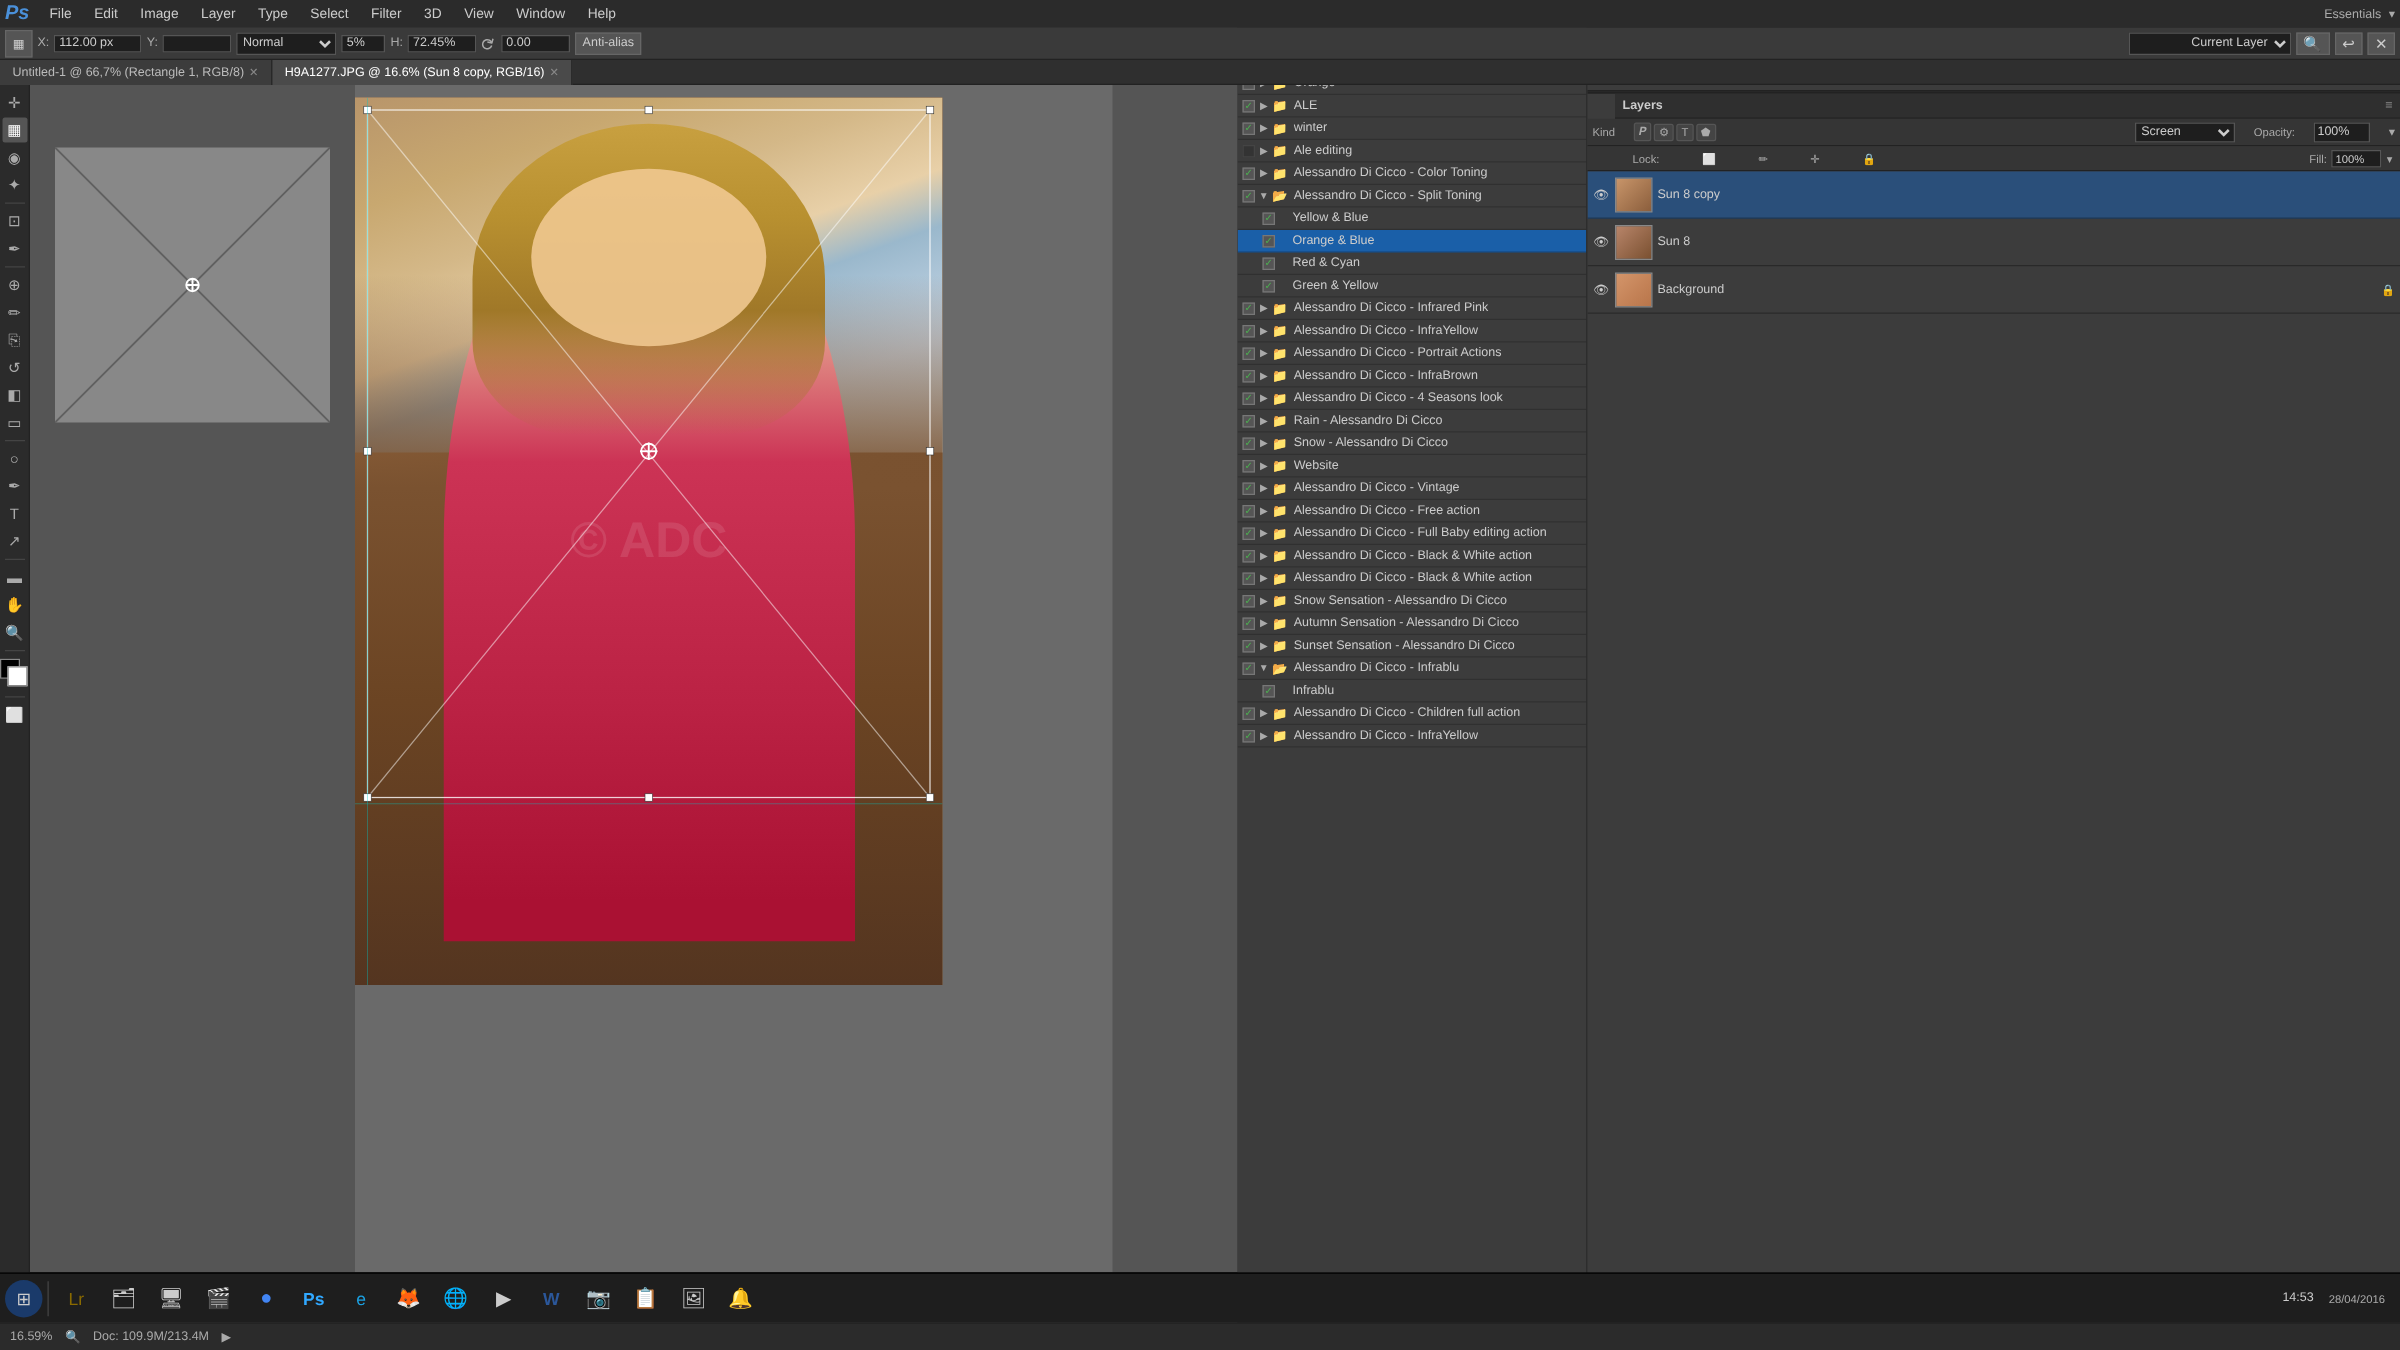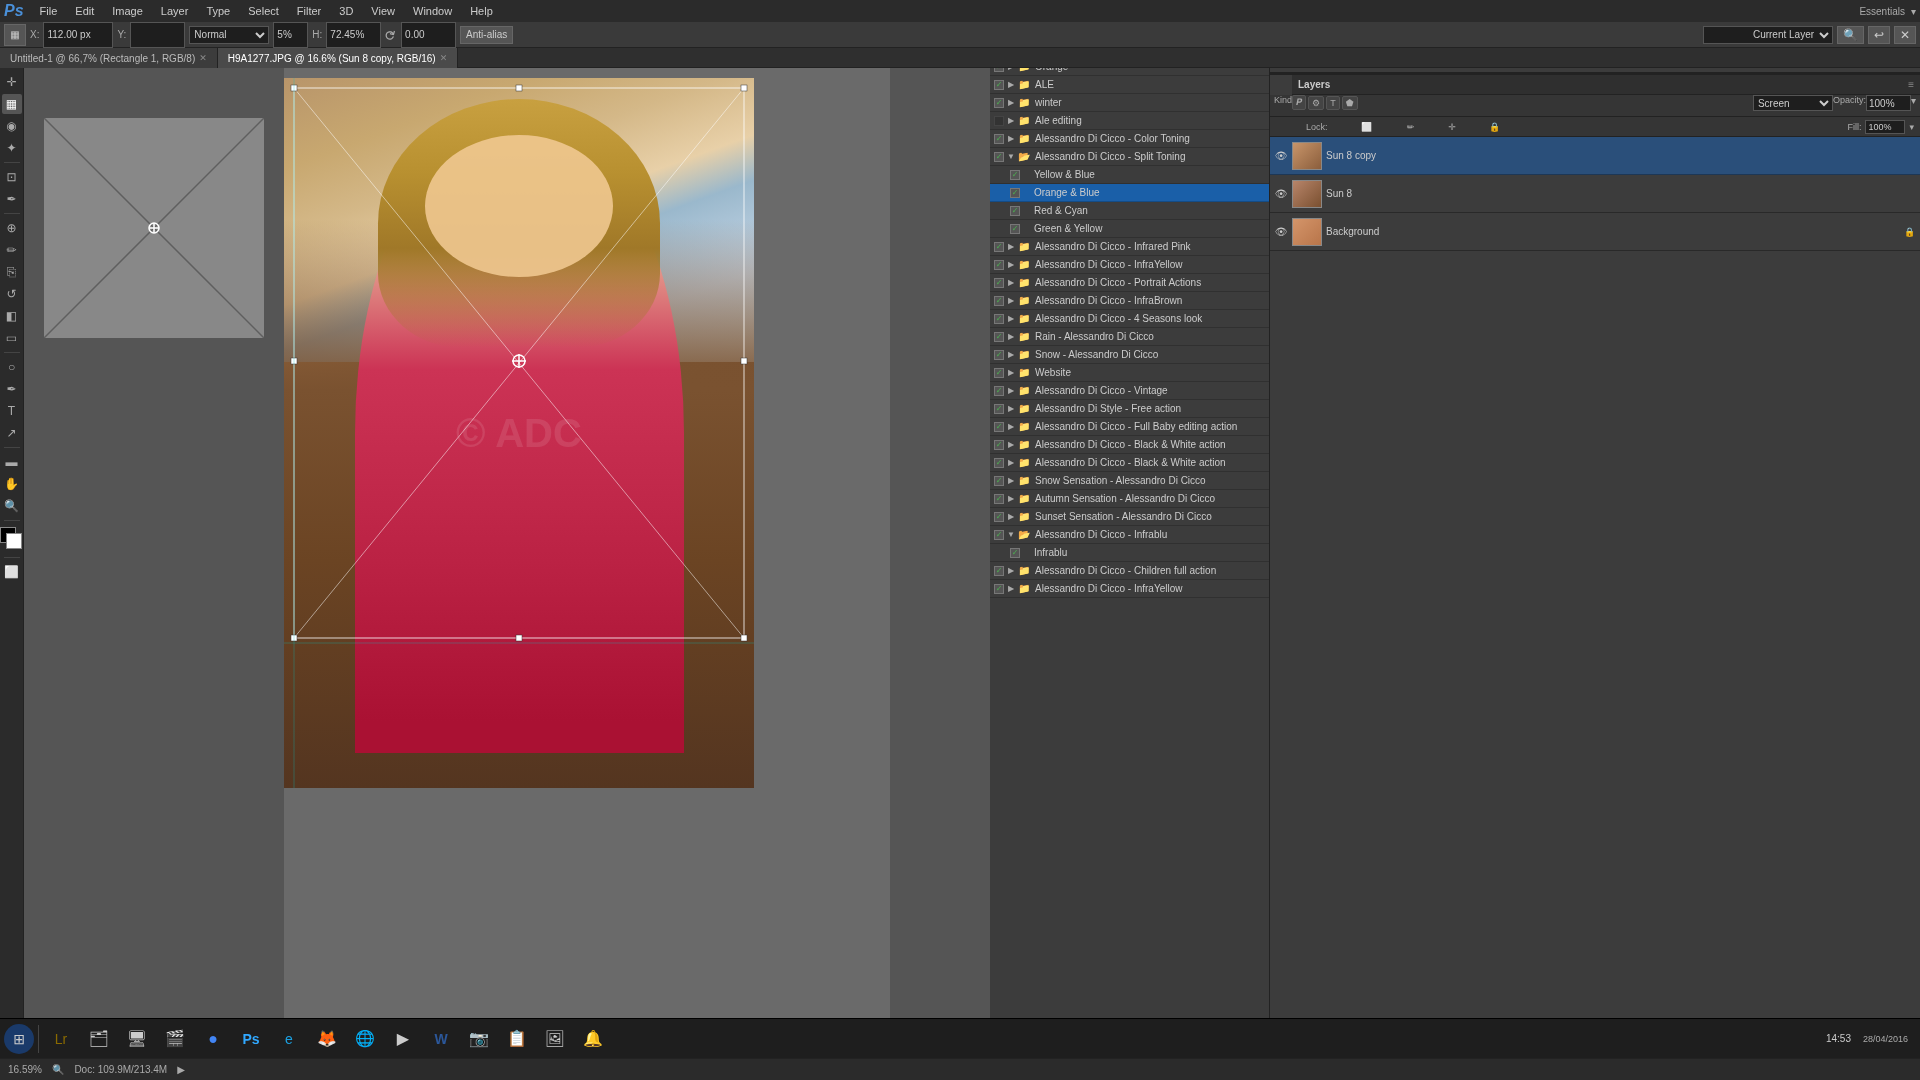--- a/index.html
+++ b/index.html
@@ -12,21 +12,21 @@
     }
     .ps-logo { font-size: 16px; font-weight: bold; color: #4a90d9; margin-right: 6px; font-style: italic; }
     .menu-item { padding: 2px 8px; color: #ccc; cursor: pointer; font-size: 11px; }
 
     
     #optionsbar {
       width: 100%; height: 26px; background: #3a3a3a; display: flex; align-items: center;
       padding: 0 4px; gap: 4px; position: absolute; top: 22px; left: 0; z-index: 99;
       border-bottom: 1px solid #222;
     }
-    .opt-input { background: #1e1e1e; border: 1px solid #555; color: #ccc; width: 55px; height: 26px; padding: 0 3px; font-size: 10px; }
+    .opt-input { background: #1e1e1e; border: 1px solid #555; color: #ccc; width: 55px; height: 14px; padding: 0 3px; font-size: 10px; }
     .opt-label { font-size: 10px; color: #aaa; }
     .opt-select { background: #1e1e1e; border: 1px solid #555; color: #ccc; height: 18px; font-size: 10px; }
     .opt-btn { background: #555; border: 1px solid #666; color: #ccc; height: 18px; padding: 0 5px; cursor: pointer; font-size: 10px; }
 
     
     #tabbar {
       width: 100%; height: 20px; background: #2f2f2f; display: flex; align-items: flex-start;
       position: absolute; top: 48px; left: 0; z-index: 98;
       border-bottom: 1px solid #222;
     }
@@ -110,22 +110,22 @@
 
     
     #layers-panel {
       flex: 1; background: #3c3c3c; display: flex; flex-direction: column; border-top: 2px solid #222;
     }
     #layers-header {
       height: 20px; background: #2f2f2f; display: flex; align-items: center;
       justify-content: space-between; padding: 0 6px; border-bottom: 1px solid #222; margin-left: 22px;
     }
     #layers-toolbar {
-      height: 22px; background: #353535; display: flex; align-items: flex-start;
-      padding: 0 4px; gap: 0; border-bottom: 1px solid #222;
+      height: 22px; background: #353535; display: flex; align-items: center;
+      padding: 0 4px; gap: 15px; border-bottom: 1px solid #222;
     }
     .layers-tool-btn { font-size: 9px; color: #aaa; cursor: pointer; padding: 1px 3px; background: #444; border: 1px solid #555; border-radius: 2px; }
     .blend-select { background: #1e1e1e; border: 1px solid #555; color: #ccc; height: 16px; font-size: 10px; width: 80px; }
     .opacity-input { background: #1e1e1e; border: 1px solid #555; color: #ccc; width: 45px; height: 16px; font-size: 10px; padding: 0 2px; }
     #layers-options {
       height: 20px; background: #353535; display: flex; align-items: center;
       padding: 0 6px; gap: 4px; border-bottom: 1px solid #222; font-size: 10px; color: #aaa;
     }
     .lock-icon { font-size: 9px; margin-left: 30px; }
     #layers-list { flex: 1; overflow-y: auto; }
@@ -483,21 +483,21 @@
         <div class="action-item">
           <div class="action-checkbox">✓</div>
           <div class="action-expand">▶</div>
           <div class="action-folder" style="color:#c8a030;">📁</div>
           <span class="action-name">Alessandro Di Cicco - Vintage</span>
         </div>
         <div class="action-item">
           <div class="action-checkbox">✓</div>
           <div class="action-expand">▶</div>
           <div class="action-folder" style="color:#c8a030;">📁</div>
-          <span class="action-name">Alessandro Di Style - Free action</span>
+          <span class="action-name">Alessandro Di Cicco - Free action</span>
         </div>
         <div class="action-item">
           <div class="action-checkbox">✓</div>
           <div class="action-expand">▶</div>
           <div class="action-folder" style="color:#c8a030;">📁</div>
           <span class="action-name">Alessandro Di Cicco - Full Baby editing action</span>
         </div>
         <div class="action-item">
           <div class="action-checkbox">✓</div>
           <div class="action-expand">▶</div>

